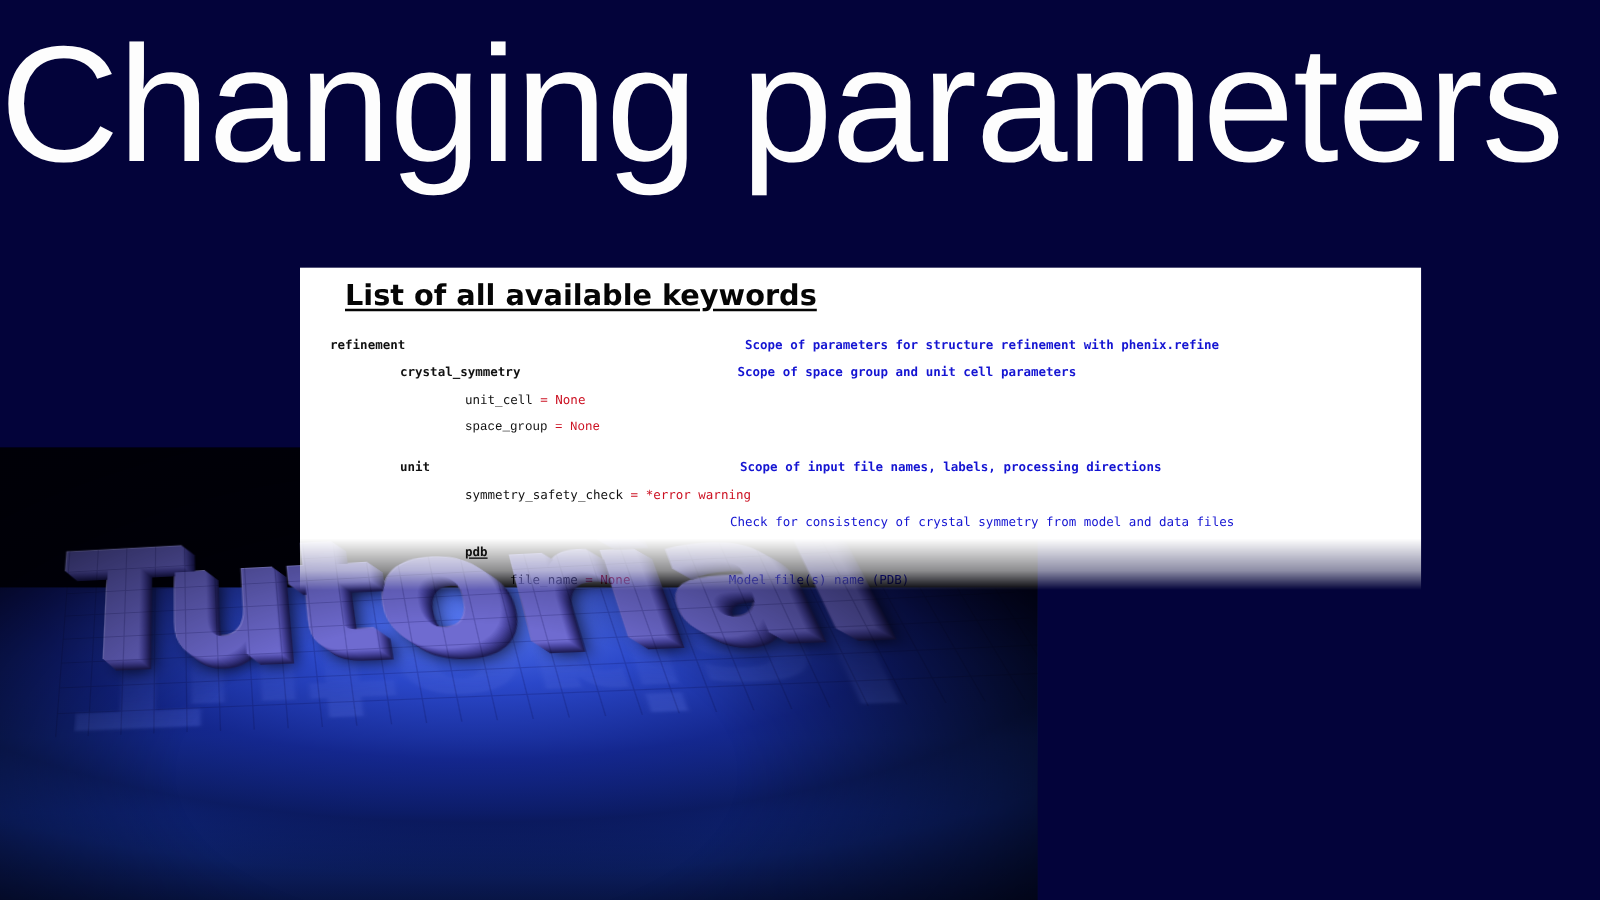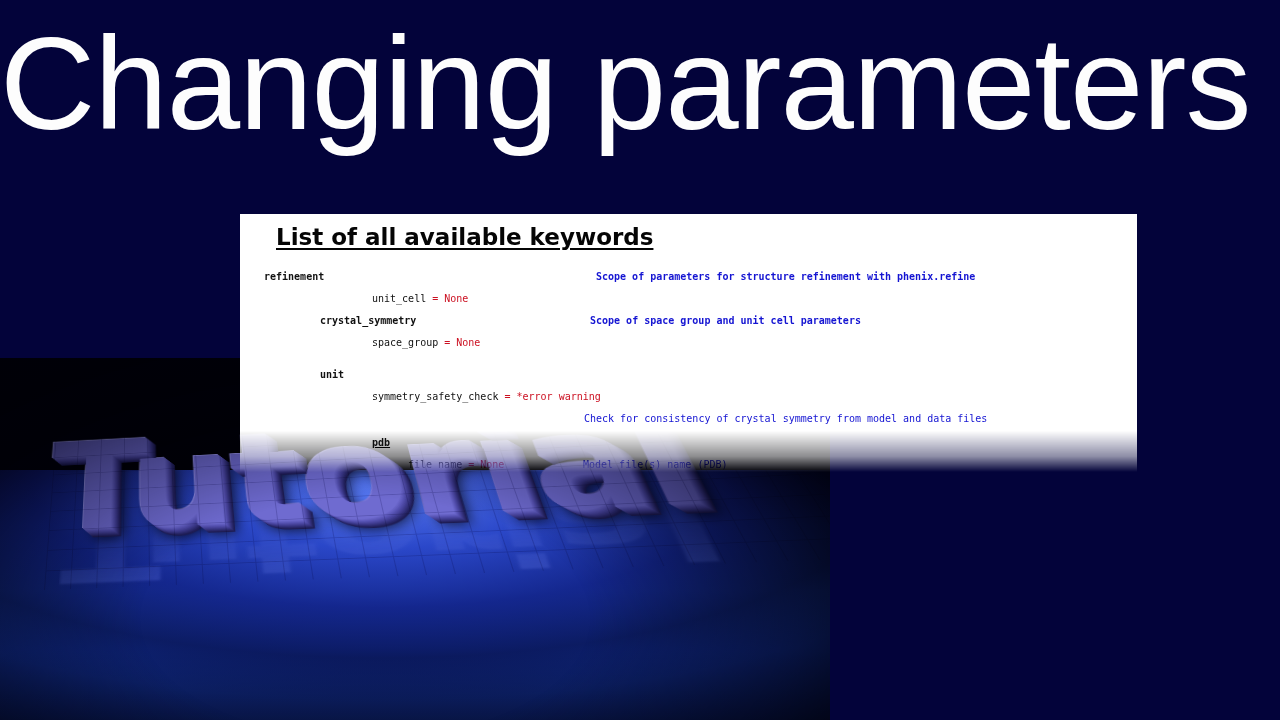--- a/index.html
+++ b/index.html
@@ -219,32 +219,33 @@
   </div>
 
   <div id="keyword-panel">
     <div id="panel-heading">List of all available keywords</div>
     <div id="kw-rows">
         <div class="kw-row">
           <div class="kw-left" style="left: 24px;"><span class="kw-name scope">refinement</span></div>
           <div class="kw-right" style="left: 356px;">Scope of parameters for structure refinement with phenix.refine</div>
         </div>
         <div class="kw-row">
-          <div class="kw-left" style="left: 132px;"><span class="kw-name">unit_cell</span><span class="kw-eq"> = </span><span class="kw-val">None</span></div>
-        </div>
-        <div class="kw-row">
           <div class="kw-left" style="left: 80px;"><span class="kw-name scope">crystal_symmetry</span></div>
           <div class="kw-right" style="left: 350px;">Scope of space group and unit cell parameters</div>
         </div>
         <div class="kw-row">
-          <div class="kw-left" style="left: 132px;"><span class="kw-name">space_group</span><span class="kw-eq"> = </span><span class="kw-val">None</span></div>
+          <div class="kw-left" style="left: 132px;"><span class="kw-name">unit_cell</span><span class="kw-eq"> = </span><span class="kw-val">None</span></div>
+        </div>
+        <div class="kw-row">
+          <div class="kw-left" style="left: 132px; font-family: Liberation Mono, monospace;"><span class="kw-name">space_group</span><span class="kw-eq"> = </span><span class="kw-val">None</span></div>
         </div>
         <div class="gap" style="height: 10px;"></div>
         <div class="kw-row">
           <div class="kw-left" style="left: 80px;"><span class="kw-name scope">unit</span></div>
+          <div class="kw-right" style="left: 352px;">Scope of input file names, labels, processing directions</div>
         </div>
         <div class="kw-row">
           <div class="kw-left" style="left: 132px;"><span class="kw-name">symmetry_safety_check</span><span class="kw-eq"> = </span><span class="kw-val">*error warning</span></div>
         </div>
         <div class="kw-row">
           <div class="kw-right kw-desc-plain" style="left: 344px; font-weight: 400;">Check for consistency of crystal symmetry from model and data files</div>
         </div>
         <div class="gap" style="height: 2px;"></div>
         <div class="kw-row">
           <div class="kw-left" style="left: 132px; text-decoration: underline;"><span class="kw-name scope">pdb</span></div>

